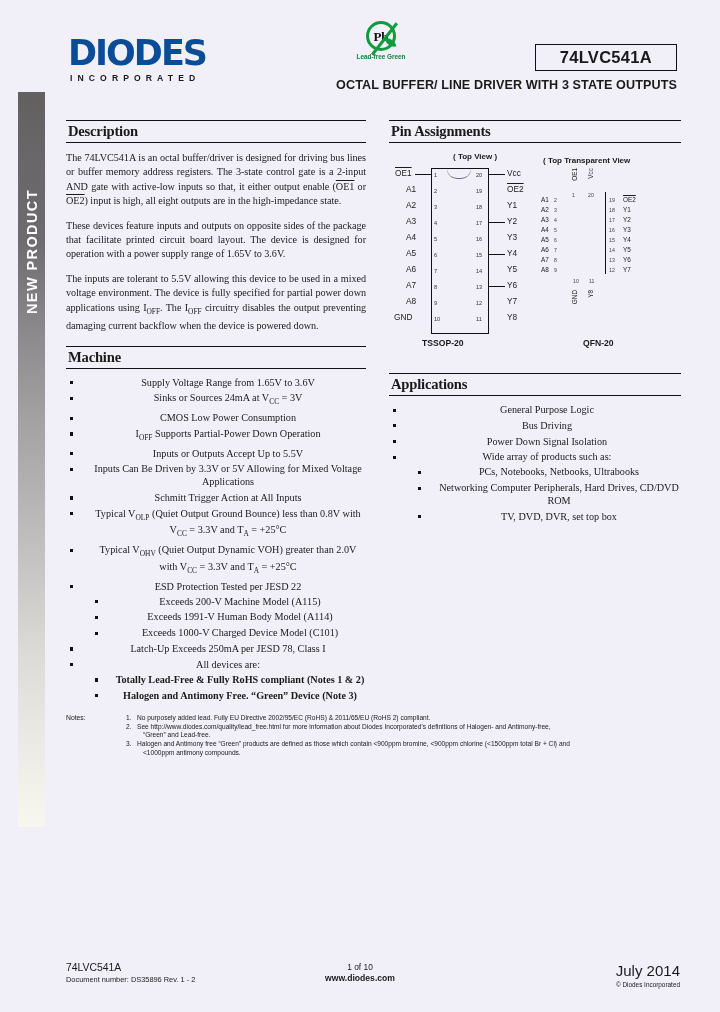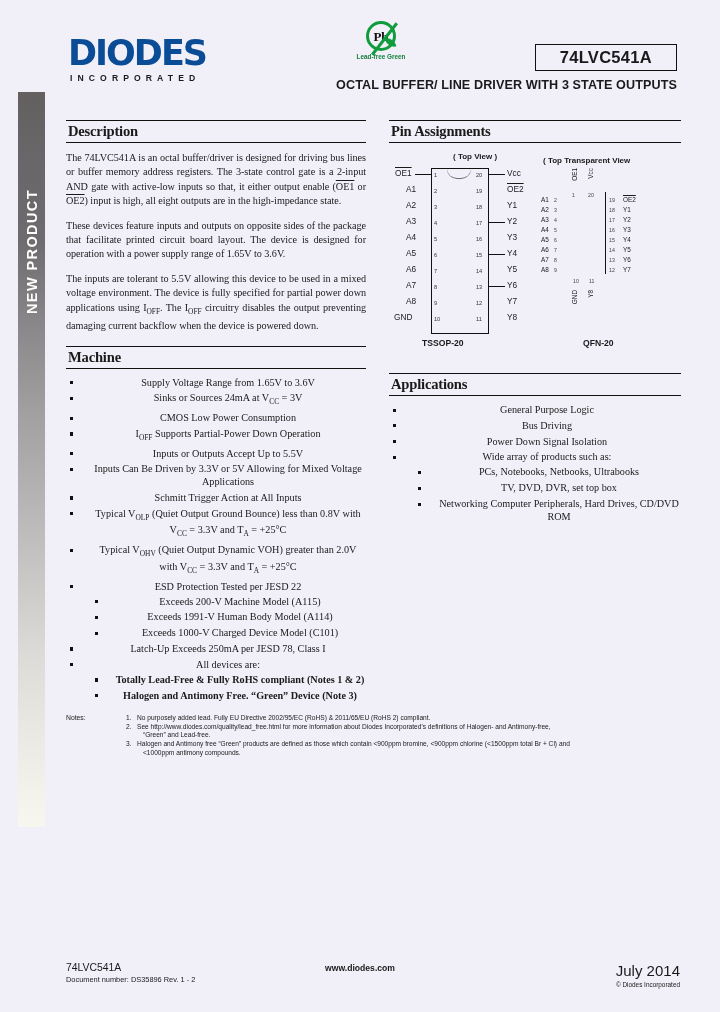--- a/index.html
+++ b/index.html
@@ -240,22 +240,22 @@
 
   <div class="sec-title">Applications</div>
 
   <ul class="b1">
     <li>General Purpose Logic</li>
     <li>Bus Driving</li>
     <li>Power Down Signal Isolation</li>
     <li><span>Wide array of products such as:</span>
       <ul class="b2">
         <li>PCs, Notebooks, Netbooks, Ultrabooks</li>
+        <li>Networking Computer Peripherals, Hard Drives, CD/DVD ROM</li>
         <li>TV, DVD, DVR, set top box</li>
-        <li>Networking Computer Peripherals, Hard Drives, CD/DVD ROM</li>
       </ul>
     </li>
   </ul>
 </div>
 
 <div id="pin-area">
 
   <div class="viewlabel" style="left:28px;top:4px;margin-left:36px;">( Top View )</div>
   <div id="tssop-body"></div>
   <div id="tssop-notch"></div>
@@ -380,19 +380,20 @@
     </li>
   </ul>
 </div>
 
 <div id="footer">
   <div id="f-left">
     <div class="p">74LVC541A</div>
     <div class="d">Document number: DS35896  Rev. 1 - 2</div>
   </div>
   <div id="f-center">
+    <div class="pg">1 of 10</div>
     <div class="www">www.diodes.com</div>
   </div>
   <div id="f-right">
     <div class="dt">July 2014</div>
     <div class="cp">© Diodes Incorporated</div>
   </div>
 </div>
 
 </body></html>

